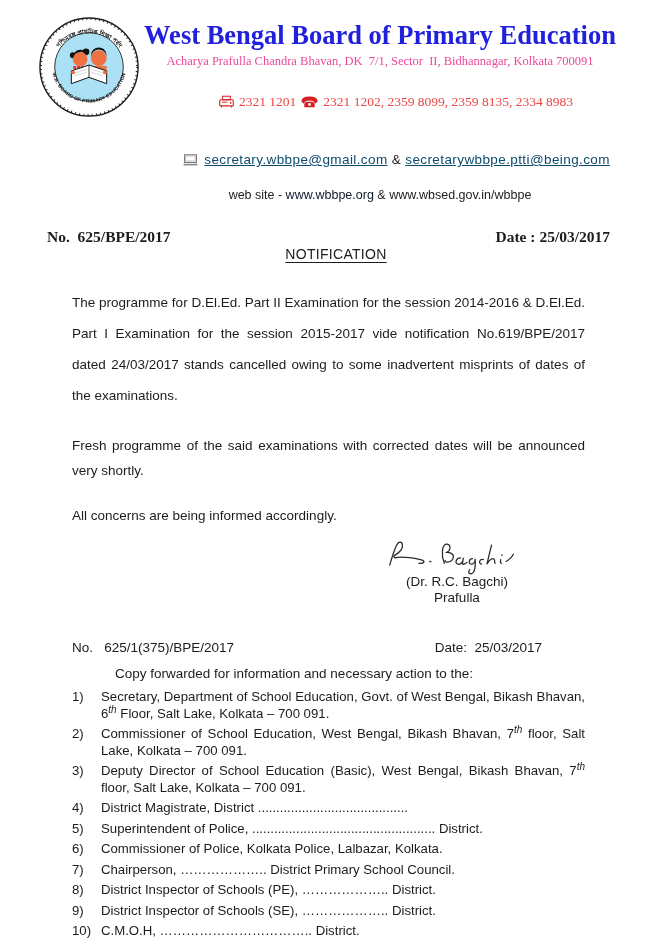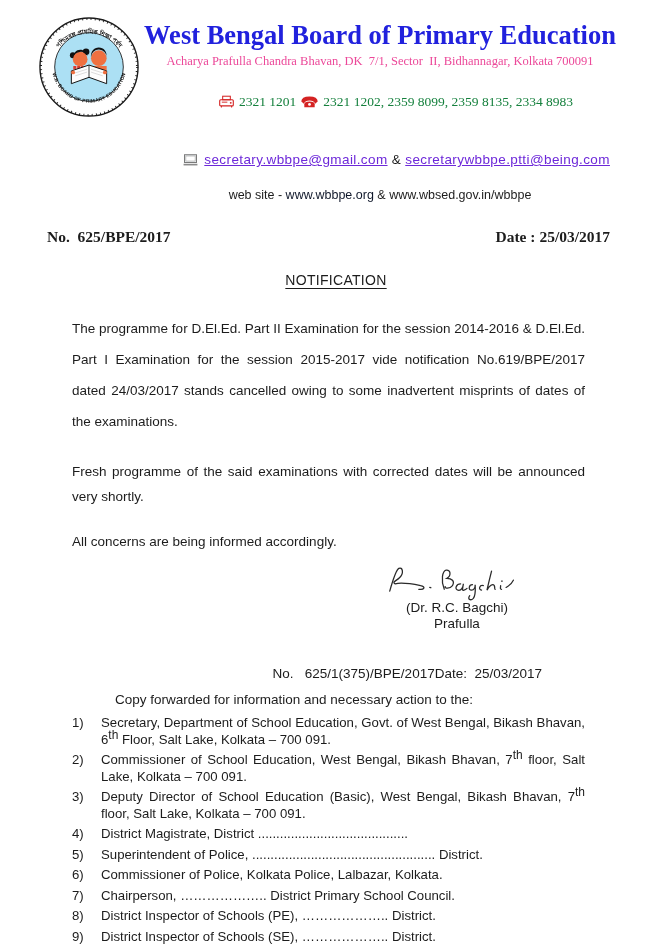--- a/index.html
+++ b/index.html
@@ -26,73 +26,73 @@
     margin-top:3px;
     font-family:"Liberation Serif", serif;
     font-size:12.5px;line-height:15px;
     color:#ec4899;
     white-space:pre;
   }
   .phones{
     margin-top:7px;
     font-family:"Liberation Serif", serif;
     font-size:13.5px;line-height:17px;
-    color:#15803d;
+    color:#ef4444;
     white-space:pre;
   }
   .phones svg{vertical-align:-3px;margin:0 4px;}
   .emails{
     margin-top:7px;
     font-size:13.5px;line-height:17px;
     letter-spacing:0.4px;
     color:#171717;
     white-space:pre;
   }
   .emails svg{vertical-align:-2px;margin-right:6px;}
-  .email-link{color:#6d28d9;text-decoration:underline;cursor:pointer;}
+  .email-link{color:#0c4a6e;text-decoration:underline;cursor:pointer;}
   .web{margin-top:3px;font-size:12.5px;line-height:15px;color:#1c1c1c;white-space:pre;}
   .web-link{color:#0f172a;cursor:pointer;}
   
   .ref1{
     display:flex;justify-content:space-between;
     margin:24px 62px 0 47px;
     font-family:"Liberation Serif", serif;
     font-weight:bold;font-size:15.5px;line-height:19px;
     white-space:pre;
   }
   .noti{
-    margin-top:26px;text-align:center;
+    text-align:center;
     font-size:14px;line-height:17px;
     letter-spacing:0.3px;
     text-decoration:underline;text-underline-offset:3px;
   }
   
   .body-block{margin-left:72px;width:513px;}
   .para{margin:0;text-align:justify;font-size:13.5px;}
   .p1{margin-top:24px;line-height:31px;}
   .p2{margin-top:22px;line-height:25px;}
   .p3{margin-top:20px;line-height:25px;}
   
   .sig{text-align:center;}
   .sig1{margin:8px 110px 0 auto;width:210px;}
   .sig-scribble{display:block;margin:0 auto -2px auto;}
   .sig-name{font-size:13.5px;line-height:16px;}
   .sig-title{font-size:13.5px;line-height:16px;}
   
   .ref2{
-    display:flex;justify-content:flex-end;
+    display:flex;justify-content:space-between;
     margin:33px 130px 0 72px;
     font-size:13.5px;line-height:17px;white-space:pre;
   }
   .copyfwd{margin:9px 0 0 115px;font-size:13.5px;line-height:17px;}
   .copy-list{margin:7px 0 0 72px;padding:0;width:513px;list-style:none;}
   .copy-list li{display:flex;margin-bottom:4px;font-size:13.2px;line-height:16.5px;}
   .copy-list .num{flex:0 0 29px;}
   .copy-list .txt{flex:1;text-align:justify;}
-  sup{font-size:12px;line-height:0;}
+  sup{font-size:10px;line-height:0;font-style:italic;}
 </style>
 </head>
 <body>
 
 <div class="page">
 
   <header class="letterhead">
 
     <svg class="logo" viewBox="0 0 104 104" xmlns="http://www.w3.org/2000/svg">
       <circle cx="52" cy="52" r="50" fill="#ffffff" stroke="#1b1b1b" stroke-width="1.4"></circle>

